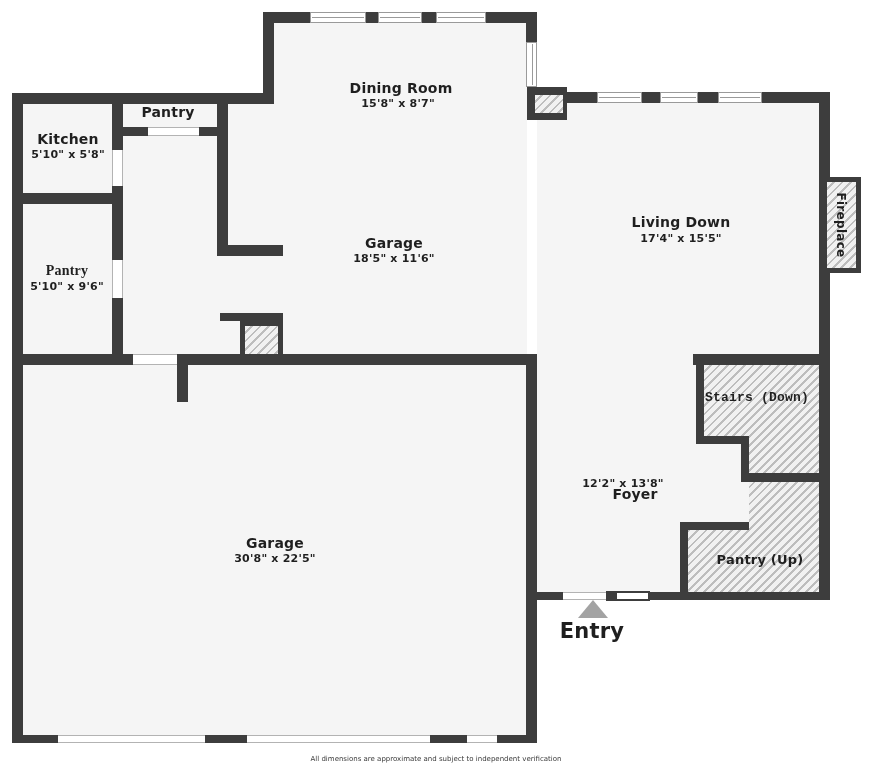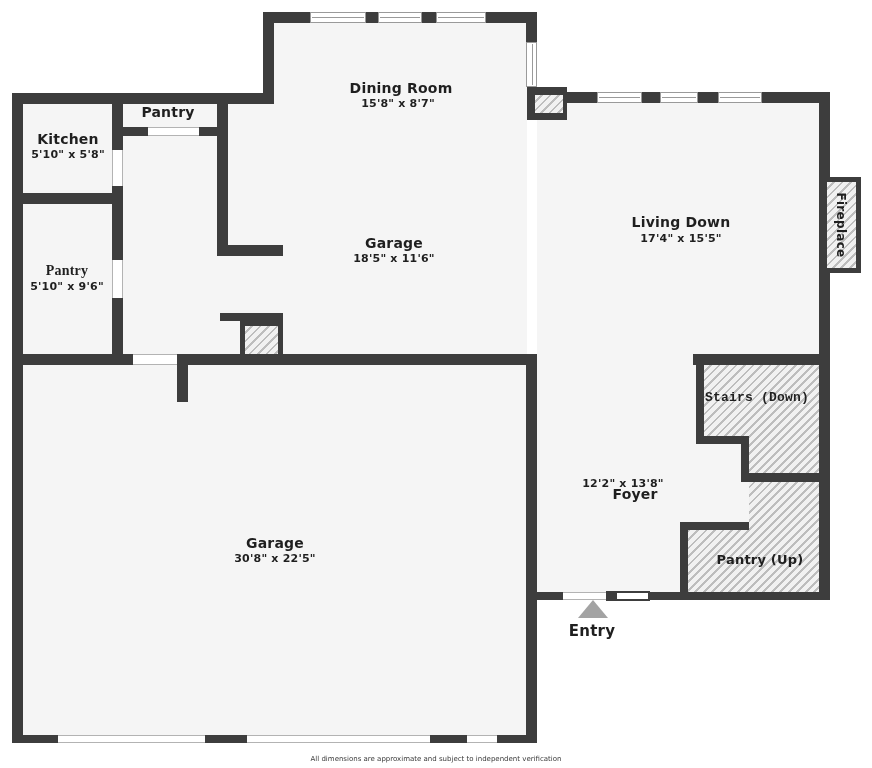--- a/index.html
+++ b/index.html
@@ -12,21 +12,21 @@
   .win-v::after{content:"";position:absolute;top:1px;bottom:1px;left:50%;width:1px;background:#9a9a9a;}
   .open-h{position:absolute;background:#fff;border-top:1px solid #b3b3b3;border-bottom:1px solid #b3b3b3;box-sizing:border-box;}
   .open-v{position:absolute;background:#fff;border-left:1px solid #b3b3b3;border-right:1px solid #b3b3b3;box-sizing:border-box;}
   .hatch{position:absolute;background:repeating-linear-gradient(135deg,#f1f1f1 0,#f1f1f1 4px,var(--stripe,#bdbdbd) 4px,var(--stripe,#bdbdbd) 6px);}
   .box{position:absolute;background:var(--wall,#3d3d3d);}
   .box .hatch{position:absolute;}
   .lbl{position:absolute;transform:translate(-50%,-50%);font-weight:700;color:#1f1f1f;
        white-space:nowrap;font-size:14px;line-height:1;letter-spacing:.2px;}
   .dims{font-size:11px;}
   .small{font-size:13px;}
-  .entry-lbl{font-size:15px;}
+  .entry-lbl{font-size:21px;}
   .fire-lbl{position:absolute;transform:translate(-50%,-50%) rotate(90deg);font-weight:700;
             color:#1f1f1f;font-size:12px;white-space:nowrap;letter-spacing:.3px;}
   .tri{position:absolute;width:0;height:0;border-left:15px solid transparent;
        border-right:15px solid transparent;border-bottom:18px solid var(--entry-marker,#a3a3a3);}
   .door-leaf{position:absolute;background:#fff;border:2px solid var(--wall,#3d3d3d);box-sizing:border-box;}
   .disc{position:absolute;transform:translate(-50%,-50%);font-size:7px;color:#3a3a3a;white-space:nowrap;}
 </style>
 </head>
 <body>
 

